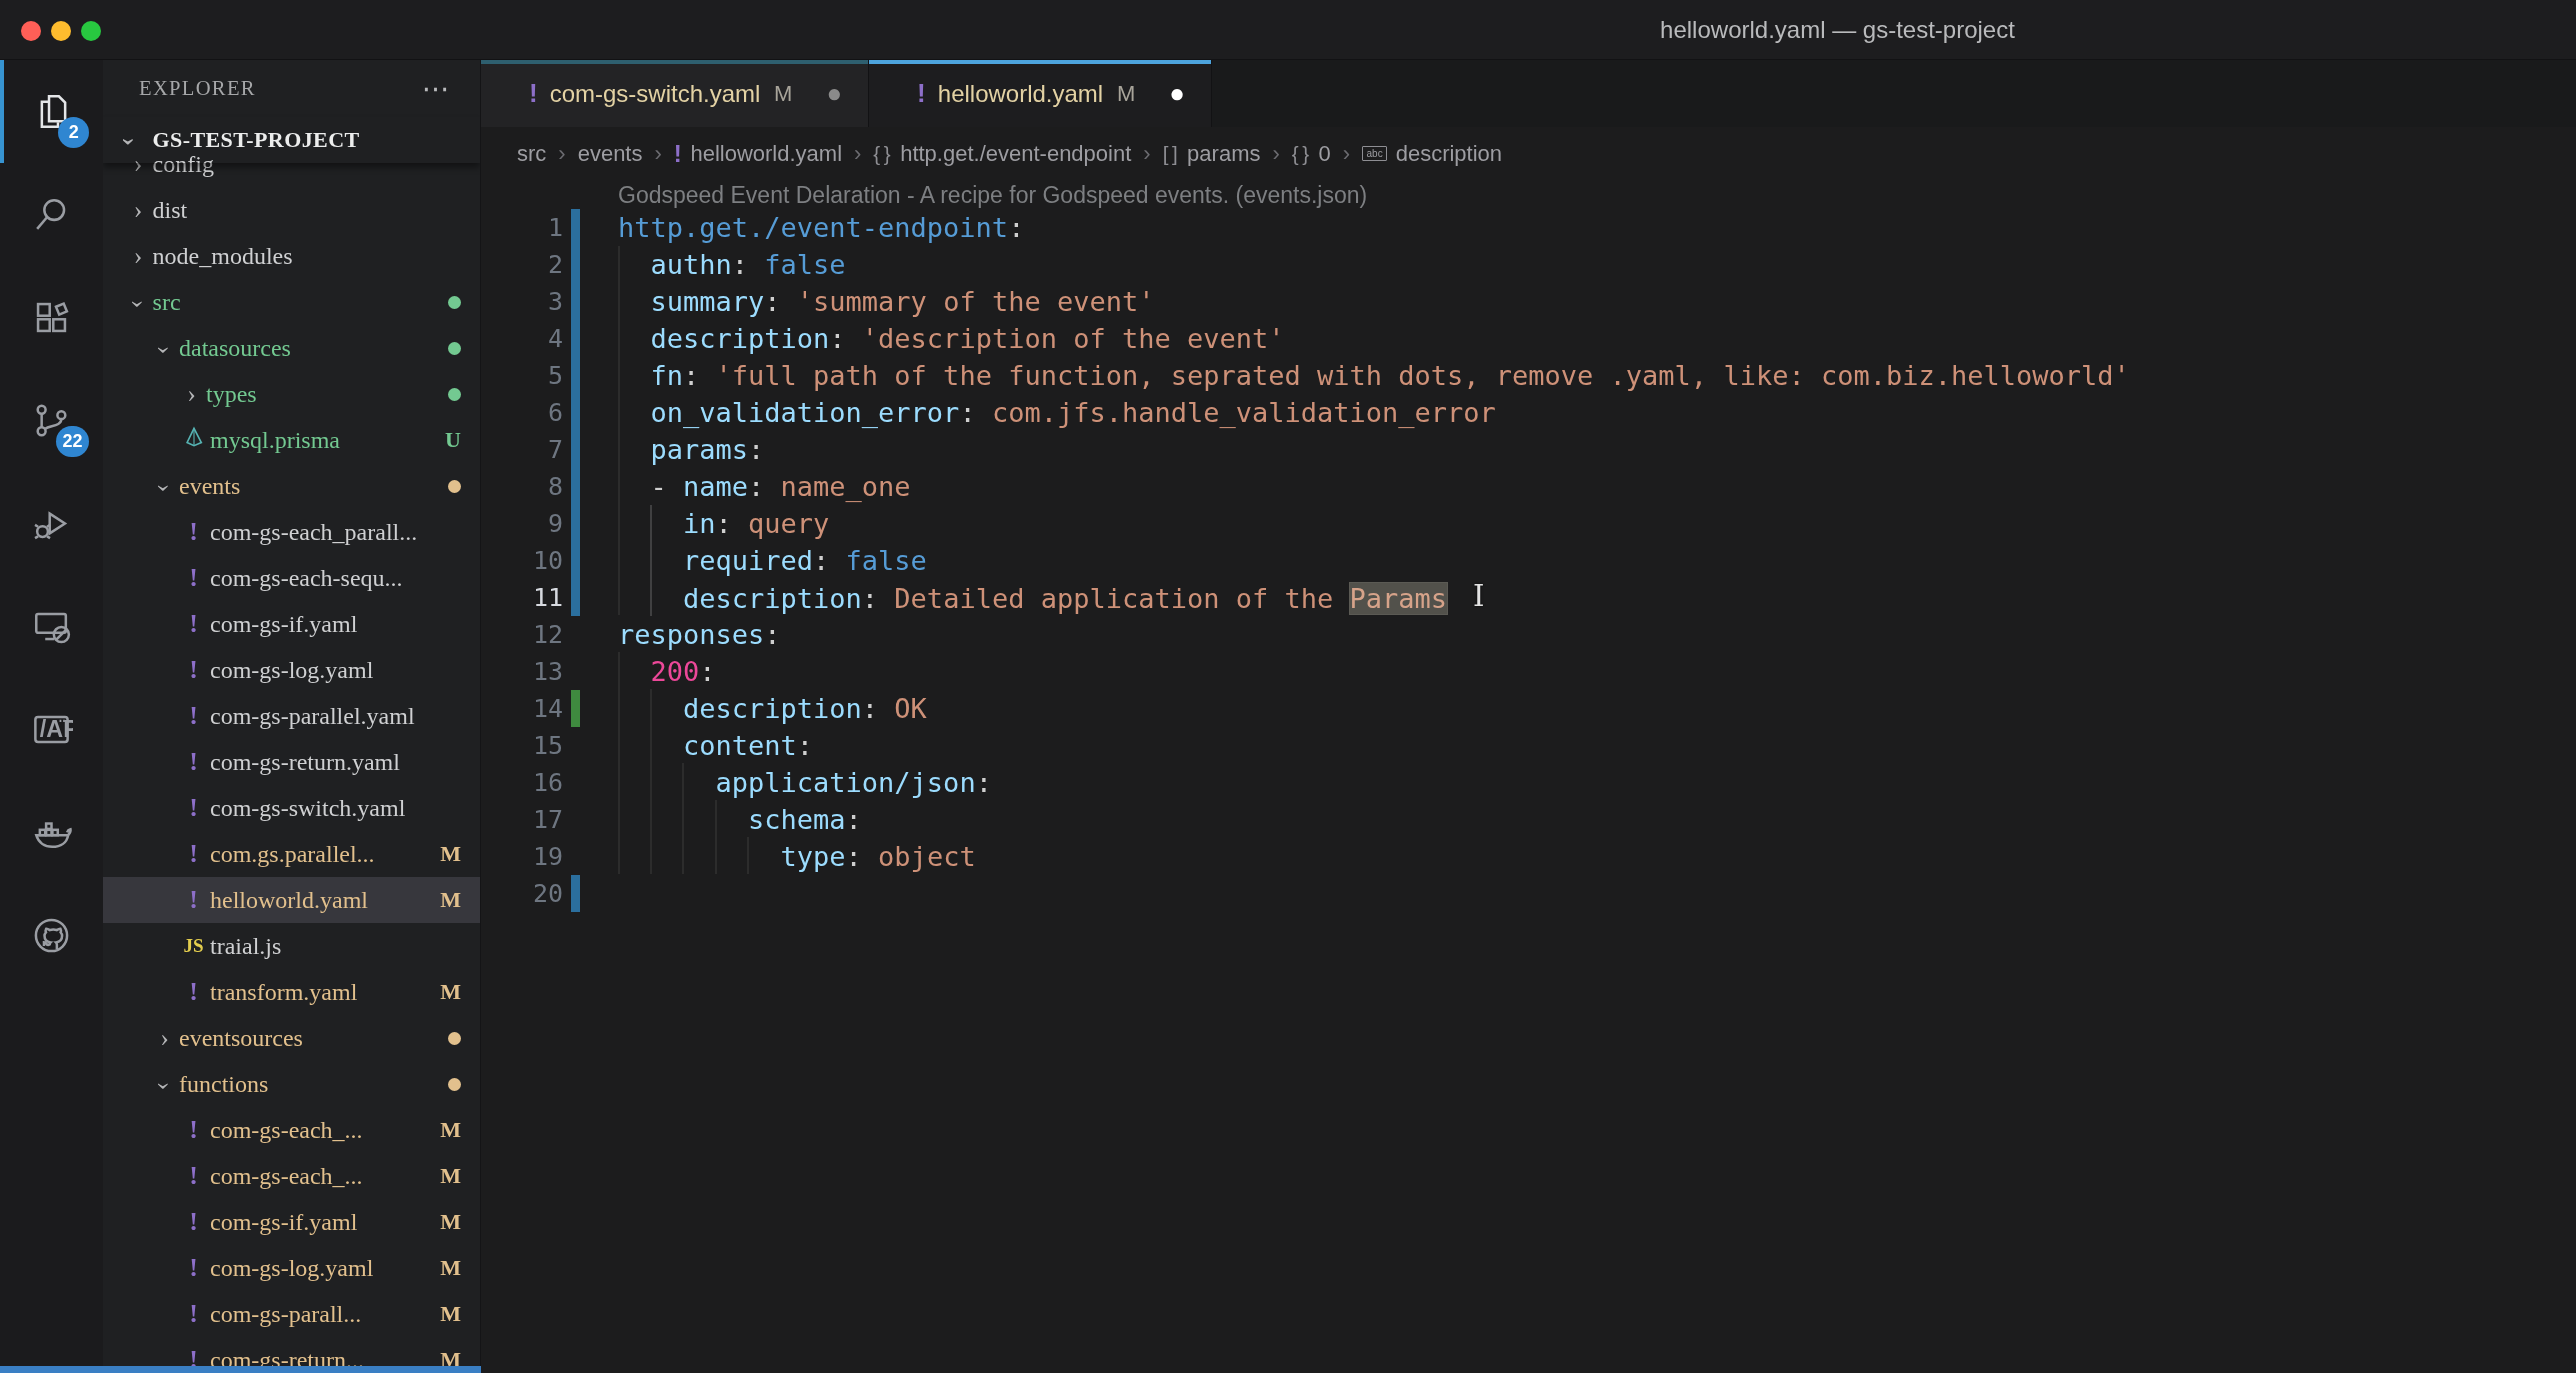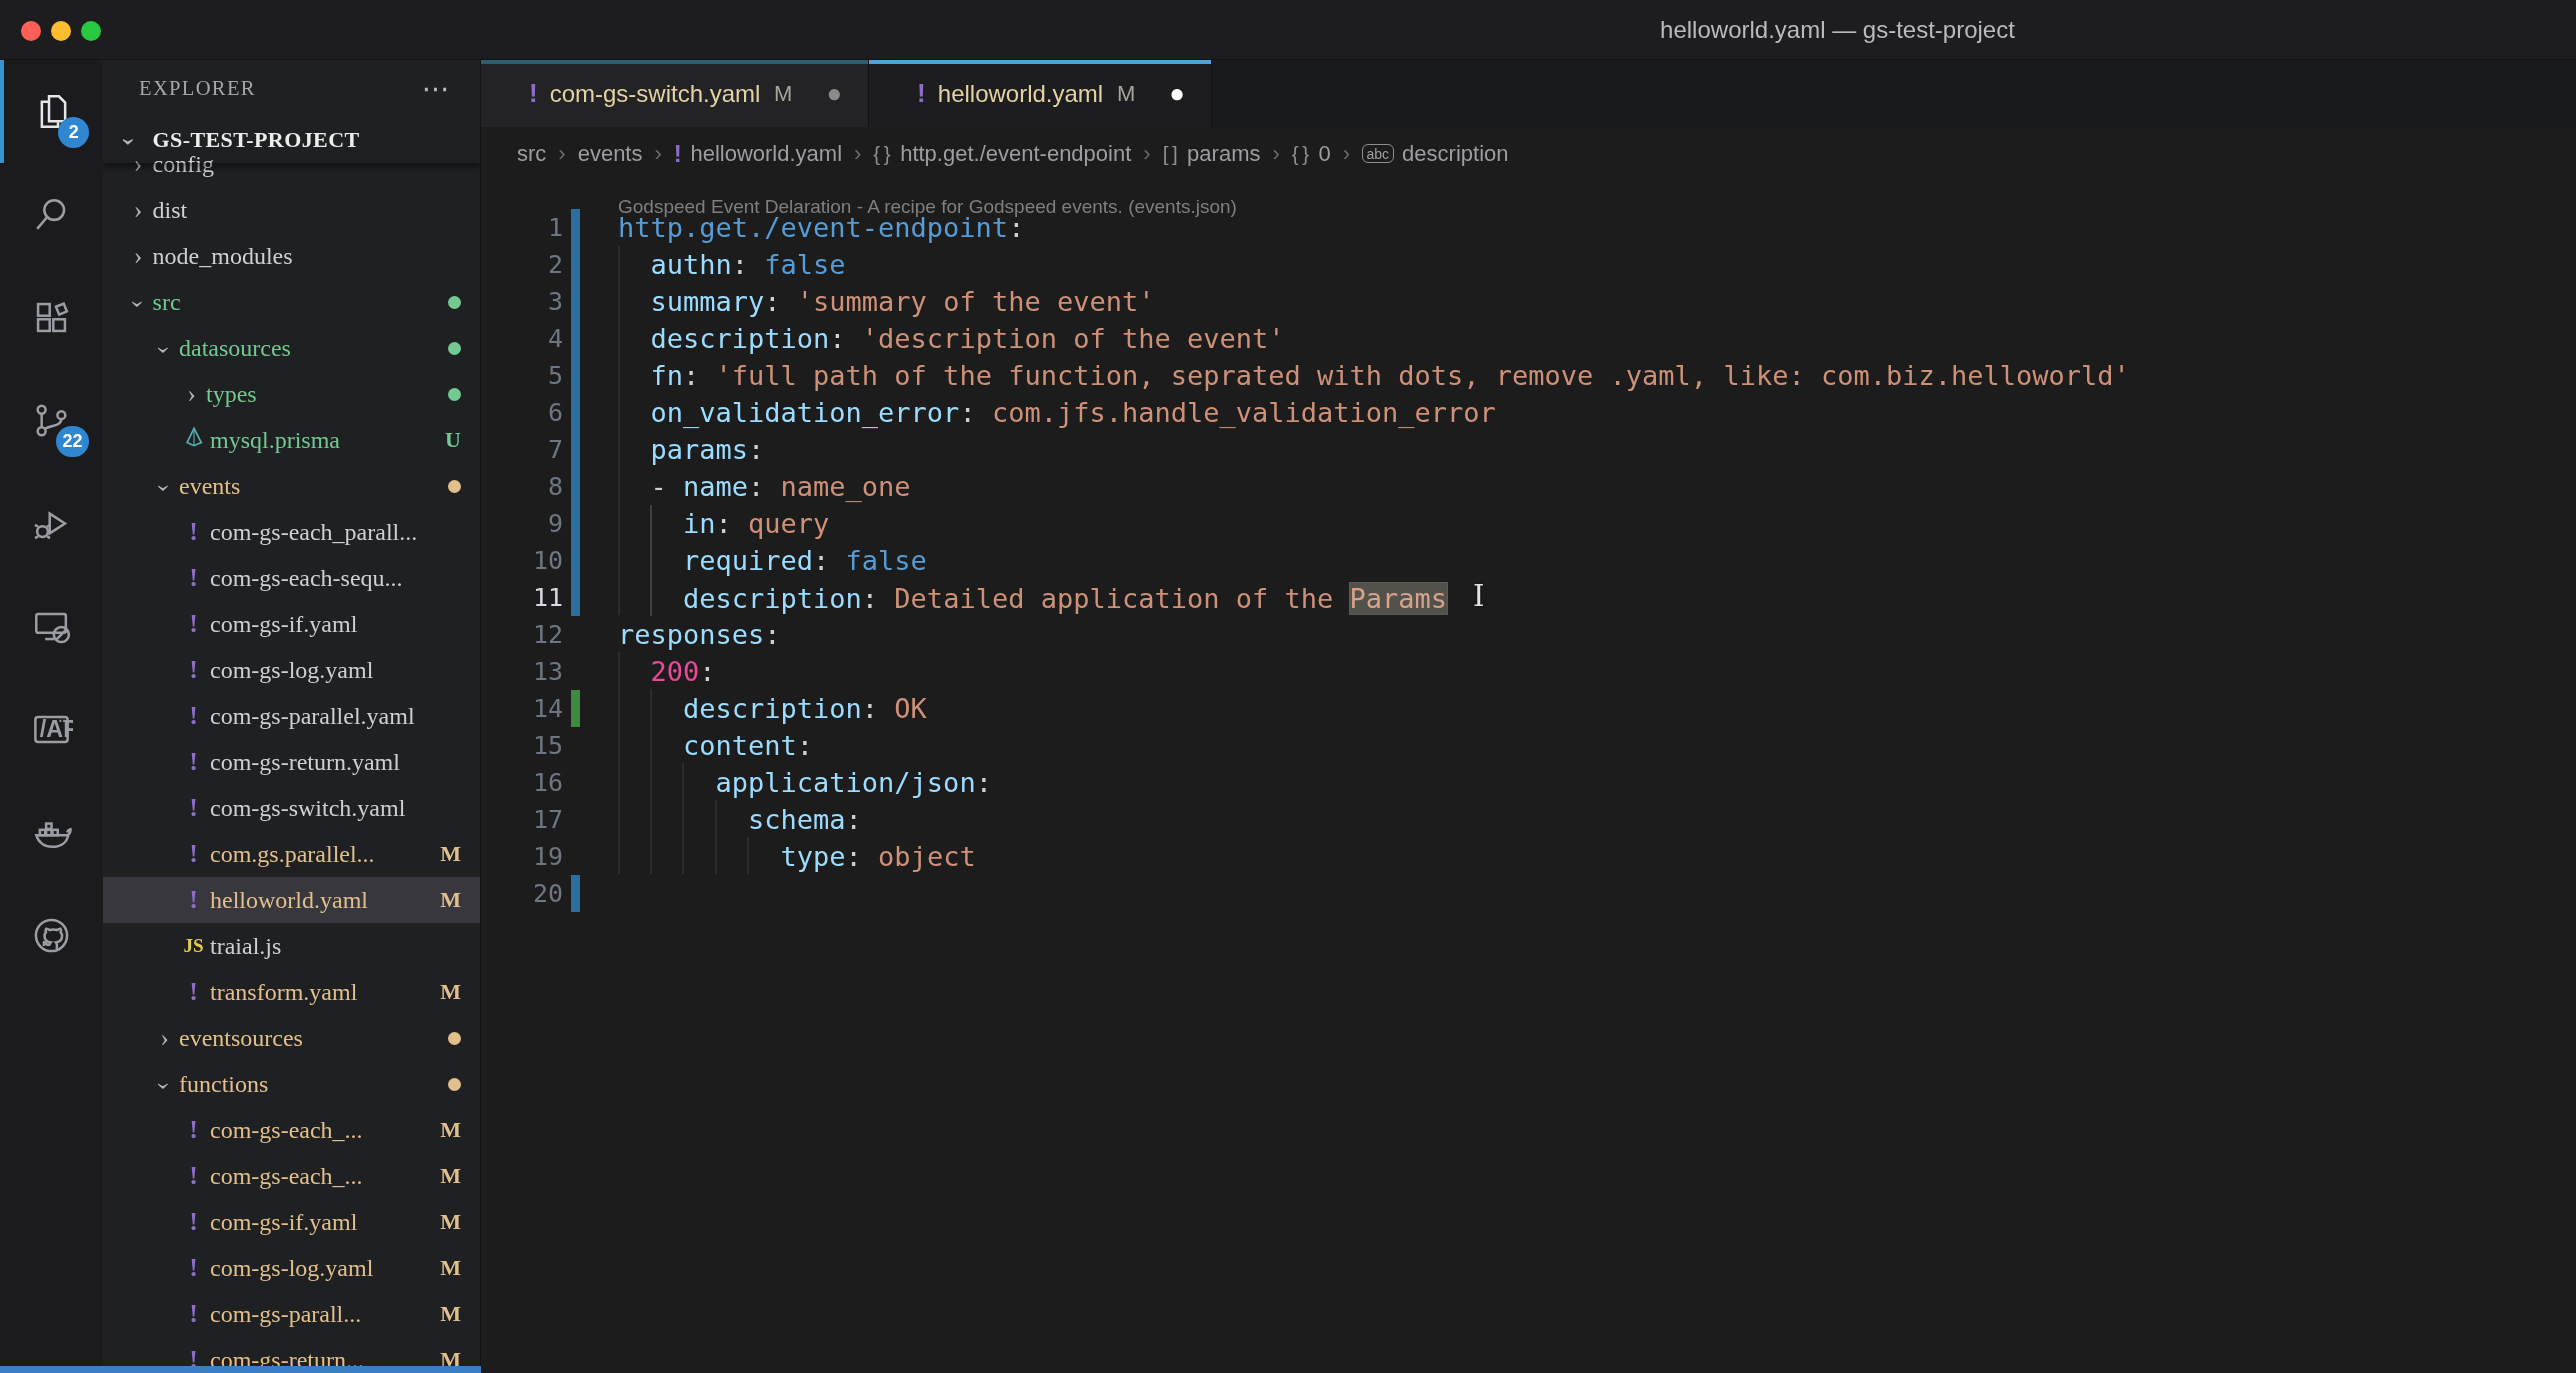--- a/index.html
+++ b/index.html
@@ -62,26 +62,26 @@
   .tab .t-topline { position:absolute; top:0; left:0; right:0; height:4.3px; }
   .tab.active .t-topline { background:#4da4dd; }
   .tab.inactive .t-topline { background:#2e5f6f; }
 
   .breadcrumb { height:53px; display:flex; align-items:center; padding-left:36px; gap:12px;
                 color:#9d9da2; font-size:22px; flex:none; }
   .bc-item { display:flex; align-items:center; gap:8.6px; cursor:pointer; white-space:nowrap; }
   .bc-sep { color:#6b6b70; font-size:22px; }
   .bc-bang { color:#8d6fc9; font-weight:bold; font-size:24px; }
   .bc-sym { color:#8e8e93; font-size:20.6px; letter-spacing:0.9px; }
-  .bc-abc { border:1.7px solid #8e8e93; border-radius:6px; font-size:14px; padding:0.9px 3.4px; color:#9d9da2; }
+  .bc-abc { border:1.7px solid #8e8e93; border-radius:1px; font-size:10px; padding:0.9px 3.4px; color:#9d9da2; }
 
   
   .code { position:relative; flex:1; overflow:hidden;
           font-family:"DejaVu Sans Mono", monospace; font-size:27px; }
-  .annotation { position:absolute; left:137px; top:16px; color:#7d7f82; font-size:19px;
+  .annotation { position:absolute; left:137px; top:2px; color:#7d7f82; font-size:23px;
                 font-family:"Liberation Sans", sans-serif; }
   .lines { position:absolute; top:29px; left:0; right:0; }
   .cl { height:37px; display:flex; align-items:center; position:relative; }
   .ln { width:82px; flex:none; text-align:right; color:#6e7681; font-size:25px; cursor:pointer; }
   .cl.cur .ln { color:#d7dae0; }
   .marker { position:absolute; left:90px; top:0; width:8.6px; height:37px; }
   .marker.M { background:#2b6f9e; } .marker.A { background:#3f8a3f; }
   .ctext { position:absolute; left:137px; white-space:pre; cursor:text; }
   .tk-k  { color:#9CDCFE; } .tk-kw { color:#569CD6; } .tk-s { color:#CE9178; }
   .tk-n  { color:#ec4899; } .tk-p  { color:#cfcfcf; } .tk-pl { color:#cfcfcf; }

